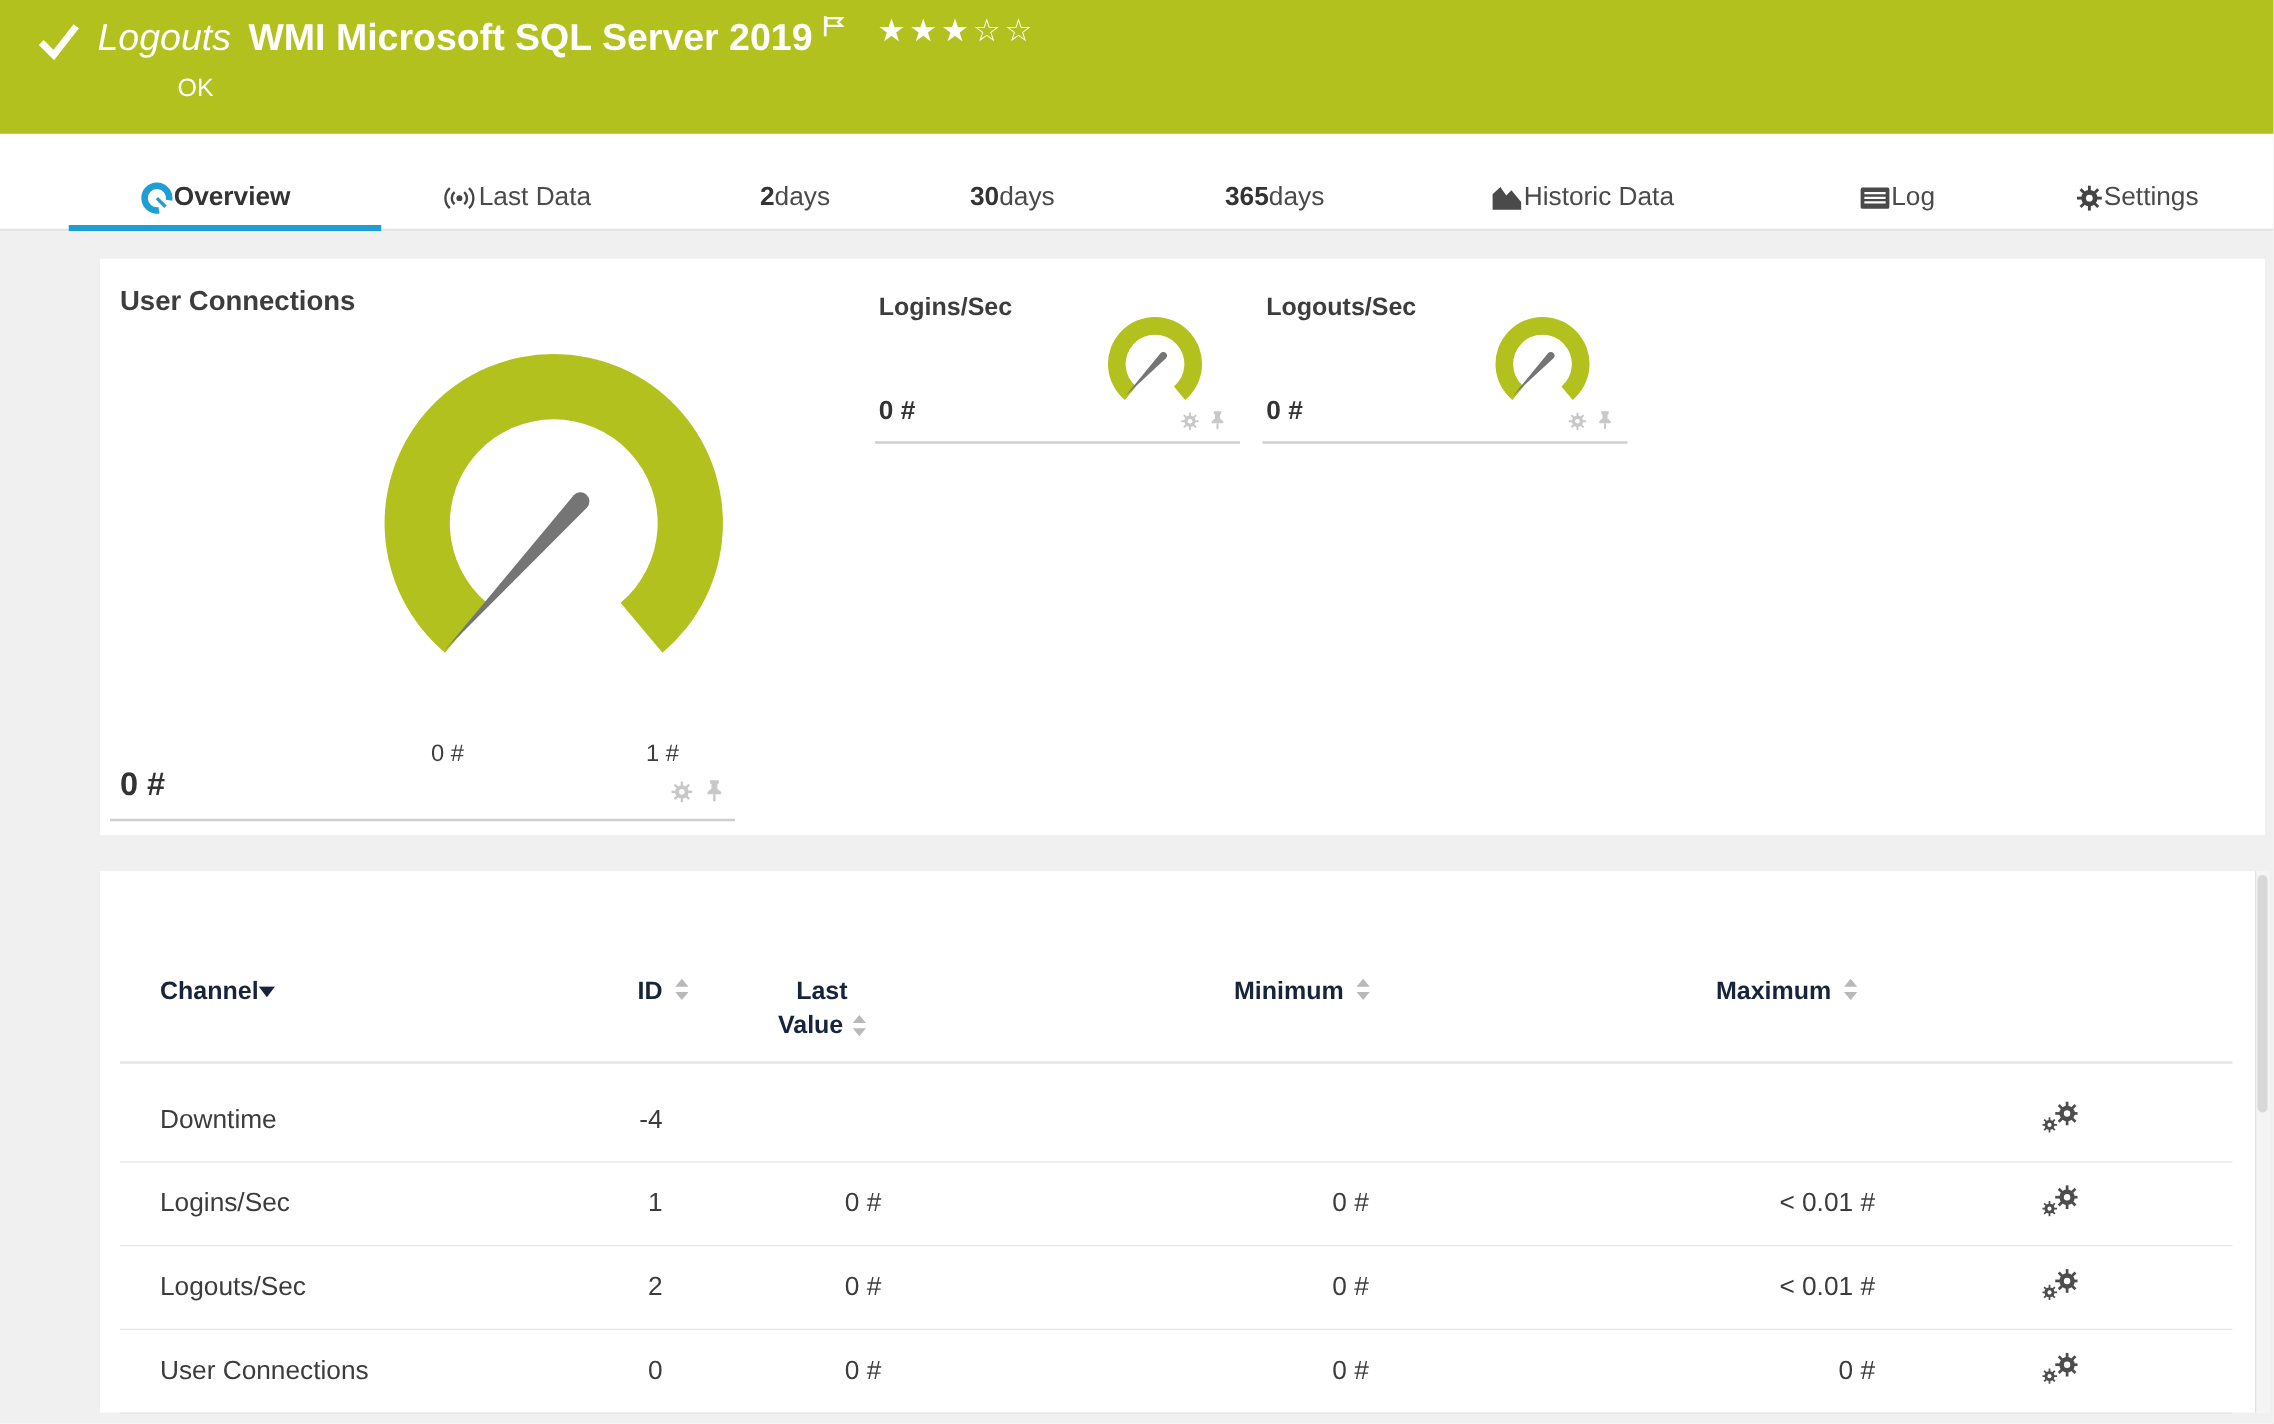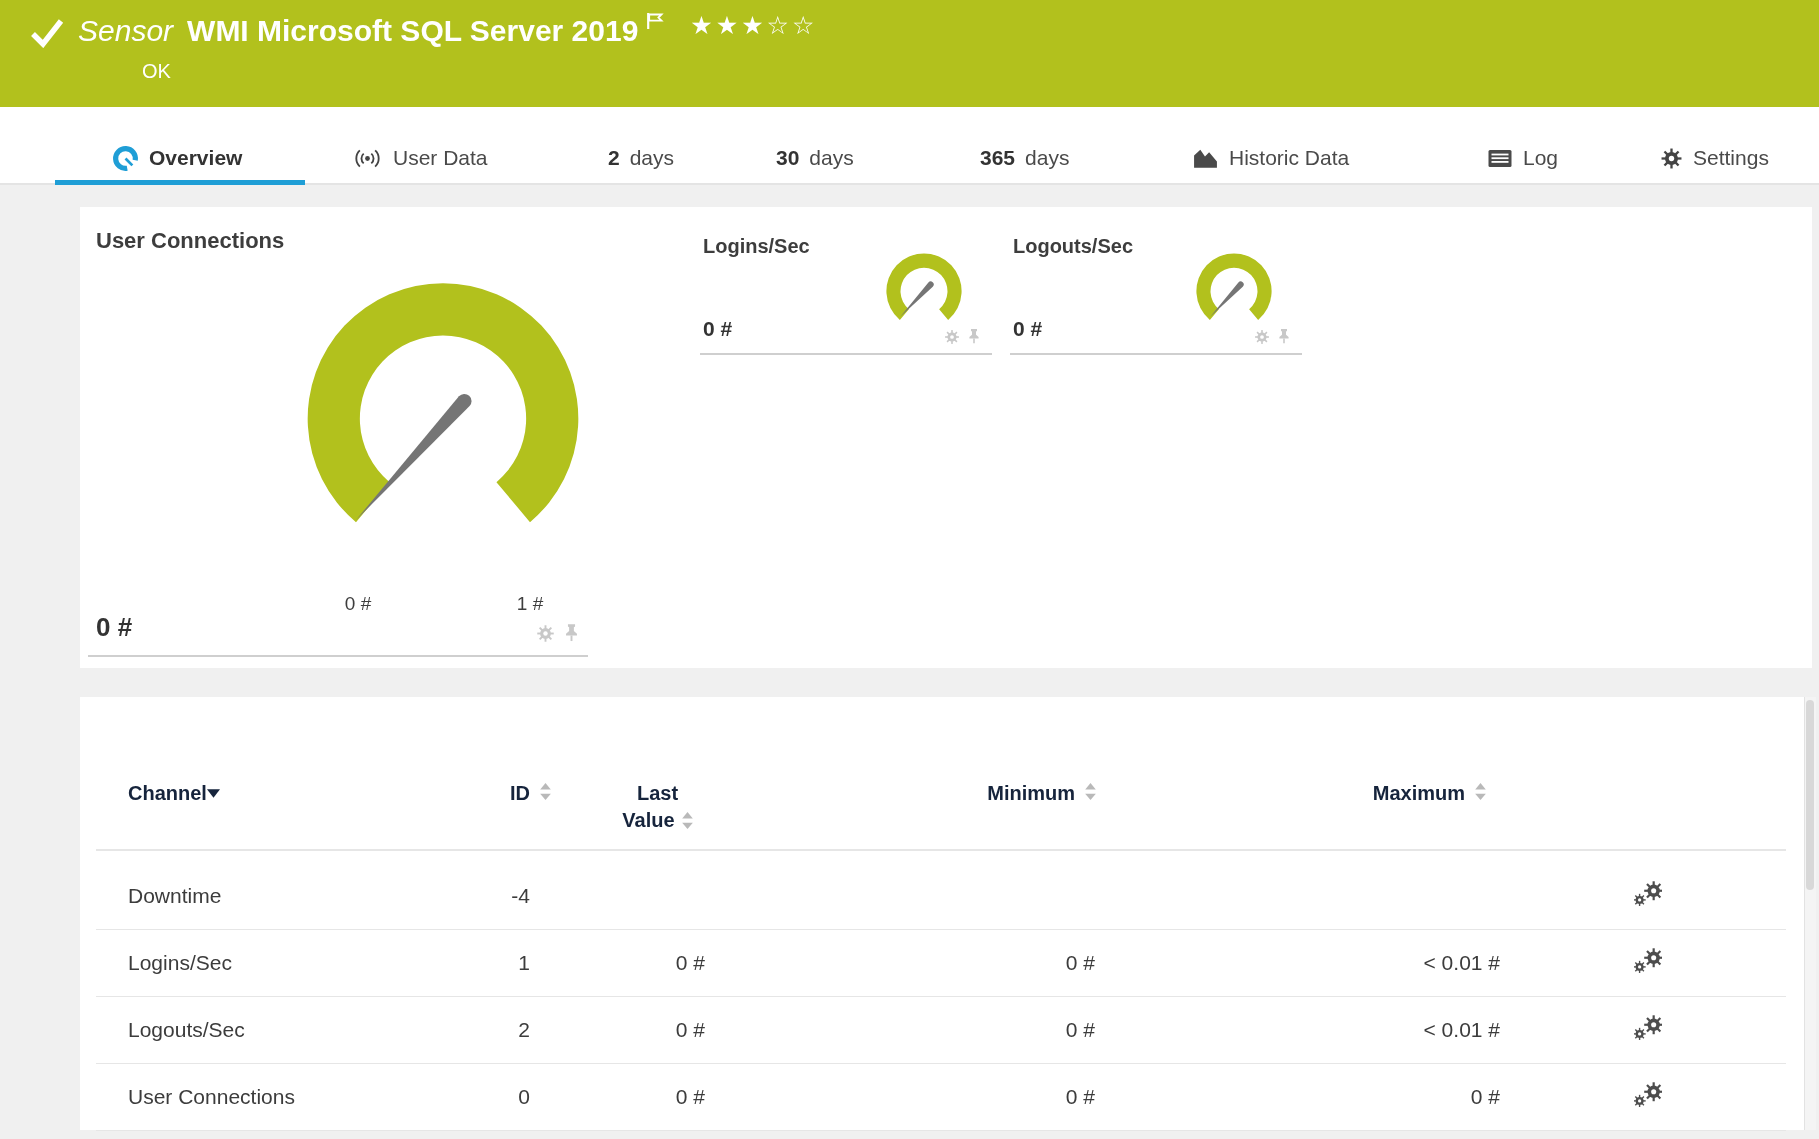--- a/index.html
+++ b/index.html
@@ -11,21 +11,21 @@
   .topbar{left:0;top:0;width:1819px;height:107px;background:#b2c11d;}
   .titlerow{left:30px;top:10px;display:flex;align-items:flex-start;color:#fff;}
   .check-ic{margin-top:8px;margin-right:14px;}
   .kind{font-size:30px;font-style:italic;margin-top:4px;}
   .sensorname{font-size:30px;font-weight:bold;margin-left:14px;margin-top:4px;white-space:nowrap;}
   .flag-ic{margin-left:8px;margin-top:2px;}
   .stars{margin-left:26px;margin-top:0px;font-size:25px;letter-spacing:3px;line-height:1.2;}
   .statusok{left:98px;top:60px;font-size:20px;color:#fff;margin-left:44px;}
 
   
-  .tab{top:140px;height:36px;display:flex;align-items:center;gap:10px;font-size:21px;color:#4a4a4a;cursor:pointer;}
+  .tab{top:140px;height:36px;display:flex;align-items:center;font-size:21px;color:#4a4a4a;cursor:pointer;}
   .tab .num{font-weight:bold;color:#333;}
   .tab.active{color:#333;font-weight:600;}
   .tabrule{left:0;top:183px;width:1819px;height:2px;background:#e4e4e4;}
   .tabactive-bar{left:55px;top:180px;width:250px;height:5px;background:#1f9ed6;}
   .pagebg{left:0;top:185px;width:1819px;height:954px;background:#f0f0f0;}
 
   
   .card1{left:80px;top:207px;width:1732px;height:461px;background:#fff;}
   .card2{left:80px;top:697px;width:1732px;height:433px;background:#fff;}
 
@@ -82,21 +82,21 @@
 </svg>
 
 <div id="screen">
 
   <div class="abs topbar"></div>
 
   <div class="abs titlerow">
     <svg class="check-ic" width="34" height="30" viewBox="0 0 34 30">
       <polyline points="3,16 13,26 31,3" fill="none" stroke="#ffffff" stroke-width="5.5"></polyline>
     </svg>
-    <span class="kind">Sensor</span>
+    <span class="kind">Logouts</span>
     <span class="sensorname">WMI Microsoft SQL Server 2019</span>
     <svg class="flag-ic" width="18" height="24" viewBox="0 0 18 24">
       <line x1="2.2" y1="1" x2="2.2" y2="17" stroke="#ffffff" stroke-width="2.2"></line>
       <path d="M3.2 2.5 H15.5 L12.4 5.6 15.5 8.7 H3.2 Z" fill="none" stroke="#ffffff" stroke-width="1.8"></path>
     </svg>
     <span class="stars"><span>★★★</span><span>☆☆</span></span>
   </div>
 
   <div class="abs statusok">OK</div>
 
@@ -113,21 +113,21 @@
   </div>
 
   <div class="abs tab" style="left:352px">
     <svg width="31" height="23" viewBox="0 0 30 22">
       <circle cx="15" cy="11" r="2.3" fill="#444"></circle>
       <path d="M11.3 6.3 A6.2 6.2 0 0 0 11.3 15.7" fill="none" stroke="#444" stroke-width="1.8"></path>
       <path d="M7.6 3.2 A10.6 10.6 0 0 0 7.6 18.8" fill="none" stroke="#444" stroke-width="1.8"></path>
       <path d="M18.7 6.3 A6.2 6.2 0 0 1 18.7 15.7" fill="none" stroke="#444" stroke-width="1.8"></path>
       <path d="M22.4 3.2 A10.6 10.6 0 0 1 22.4 18.8" fill="none" stroke="#444" stroke-width="1.8"></path>
     </svg>
-    <span>User Data</span>
+    <span>Last Data</span>
   </div>
 
   <div class="abs tab" style="left:608px">
     <span class="num">2</span>
     <span>days</span>
   </div>
   <div class="abs tab" style="left:776px">
     <span class="num">30</span>
     <span>days</span>
   </div>

